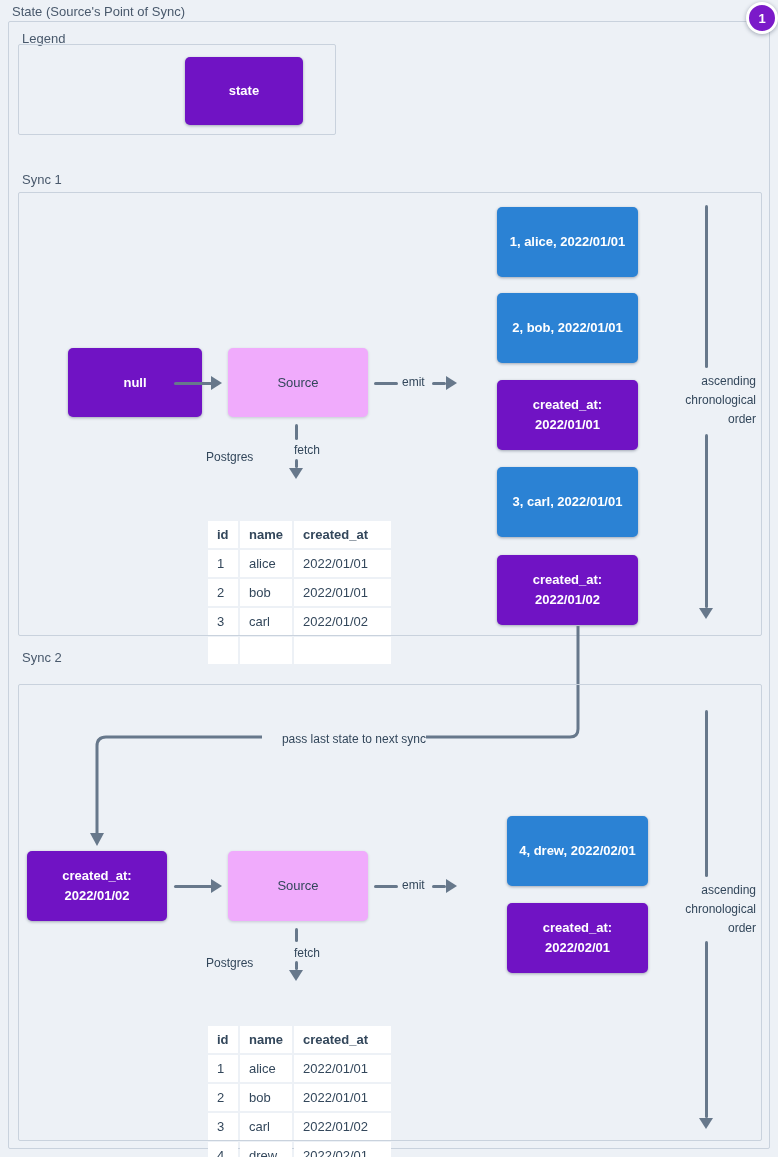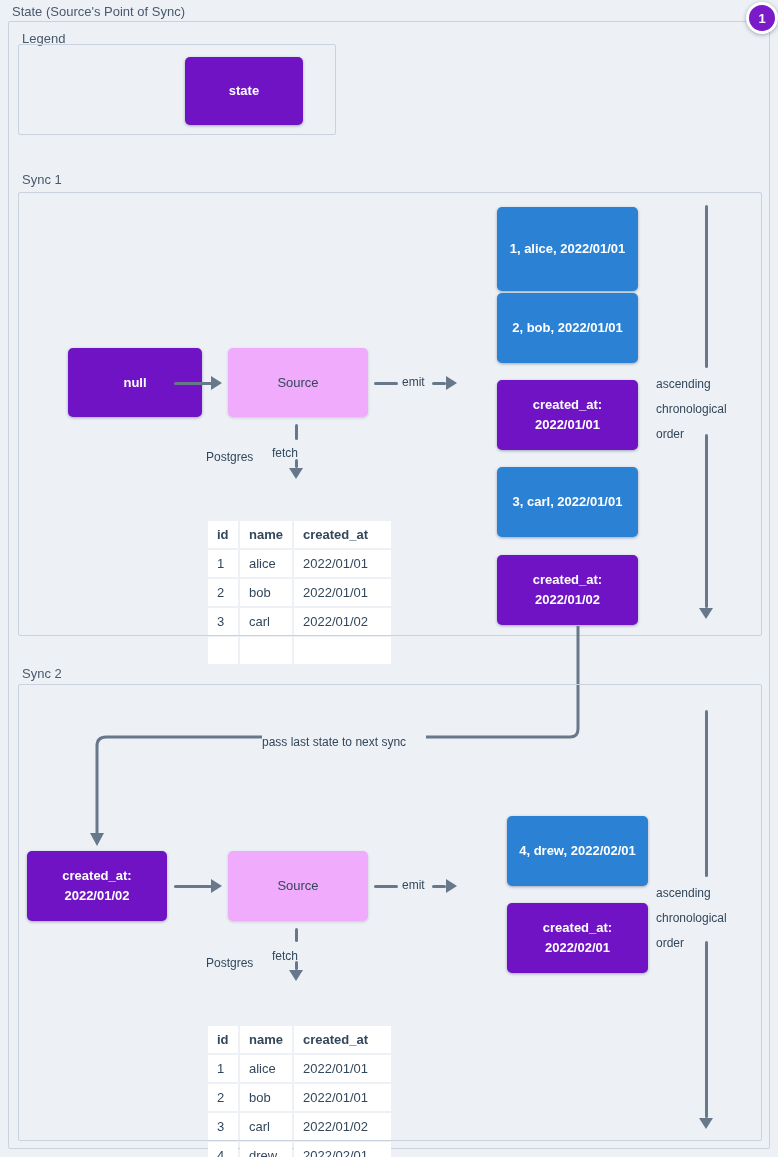--- a/index.html
+++ b/index.html
@@ -18,21 +18,21 @@
     box-shadow:0 1px 3px rgba(15,30,55,.35);
   }
   .node.record{background:var(--record);}
   .node.state{background:var(--state);}
   .node.plain{background:#f0abfc;color:#33475b;font-weight:400;box-shadow:0 1px 3px rgba(15,30,55,.18);}
   .hline{position:absolute;height:3px;background:var(--arrow);border-radius:2px;}
   .vline{position:absolute;width:3px;background:var(--arrow);border-radius:2px;}
   .tri-r{position:absolute;width:0;height:0;border-top:7px solid transparent;border-bottom:7px solid transparent;border-left:11px solid var(--arrow);}
   .tri-d{position:absolute;width:0;height:0;border-left:7px solid transparent;border-right:7px solid transparent;border-top:11px solid var(--arrow);}
   .ann{position:absolute;color:#33475b;font-size:12px;white-space:nowrap;}
-  .ann.center{text-align:left;white-space:normal;line-height:25px;}
+  .ann.center{text-align:right;white-space:normal;line-height:19px;}
   .tbl{position:absolute;border-collapse:separate;border-spacing:2px;font-size:13px;color:#33475b;margin-top:42px;}
   .tbl th,.tbl td{background:#ffffff;height:27px;padding:0 9px;text-align:left;vertical-align:middle;box-sizing:border-box;font-weight:400;white-space:nowrap;}
   .tbl th{font-weight:700;}
   .col-id{width:30px;}.col-name{width:49px;}.col-created{width:97px;}
   .badge{
     position:absolute;width:26px;height:26px;border-radius:50%;
     background:var(--badge);border:3px solid #ffffff;
     display:flex;align-items:center;justify-content:center;
     color:#fff;font-weight:700;font-size:13px;
     box-shadow:0 1px 4px rgba(15,30,55,.35);
@@ -60,21 +60,21 @@
   <div class="node state" style="left:28px;top:348px;width:134px;height:69px;margin-left:40px;">null</div>
   <div class="hline" style="left:174px;top:382px;width:38px;"></div>
   <div class="tri-r" style="left:211px;top:376px;"></div>
   <div class="node plain" style="left:228px;top:348px;width:140px;height:69px;">Source</div>
 
   <div class="hline" style="left:374px;top:382px;width:24px;"></div>
   <div class="ann" style="left:402px;top:375px;">emit</div>
   <div class="hline" style="left:432px;top:382px;width:14px;"></div>
   <div class="tri-r" style="left:446px;top:376px;"></div>
 
-  <div class="node record" style="left:497px;top:207px;width:141px;height:84px;">1, alice, 2022/01/01</div>
+  <div class="node record" style="left:497px;top:207px;width:141px;height:70px;">1, alice, 2022/01/01</div>
   <div class="node record" style="left:497px;top:293px;width:141px;height:70px;">2, bob, 2022/01/01</div>
   <div class="node state" style="left:497px;top:380px;width:141px;height:70px;">created_at:
 2022/01/01</div>
   <div class="node record" style="left:497px;top:467px;width:141px;height:70px;">3, carl, 2022/01/01</div>
   <div class="node state" style="left:497px;top:555px;width:141px;height:70px;">created_at:
 2022/01/02</div>
 
   <div class="vline" style="left:705px;top:205px;height:163px;"></div>
   <div class="ann center" style="left:656px;top:372px;width:100px;">ascending chronological order</div>
   <div class="vline" style="left:705px;top:434px;height:174px;"></div>
@@ -116,21 +116,21 @@
   </tbody>
     </table>
 
   <svg class="pass-svg" width="778" height="1157" viewBox="0 0 778 1157">
     <path d="M 578 626 L 578 729 Q 578 737 570 737 L 426 737"></path>
     <path d="M 262 737 L 106 737 Q 97 737 97 746 L 97 833"></path>
     <polygon points="90,833 104,833 97,846"></polygon>
   </svg>
   <div class="ann center" style="left:262px;top:730px;width:164px;white-space:nowrap;">pass last state to next sync</div>
 
-  <div class="glabel" style="left:22px;top:666px;">Sync 2</div>
+  <div class="glabel" style="left:22px;top:650px;">Sync 2</div>
   <div class="group" style="left:18px;top:684px;width:742px;height:455px;"></div>
 
   <div class="node state" style="left:27px;top:851px;width:140px;height:70px;">created_at:
 2022/01/02</div>
   <div class="hline" style="left:174px;top:885px;width:38px;"></div>
   <div class="tri-r" style="left:211px;top:879px;"></div>
   <div class="node plain" style="left:228px;top:851px;width:140px;height:70px;">Source</div>
 
   <div class="hline" style="left:374px;top:885px;width:24px;"></div>
   <div class="ann" style="left:402px;top:878px;">emit</div>

